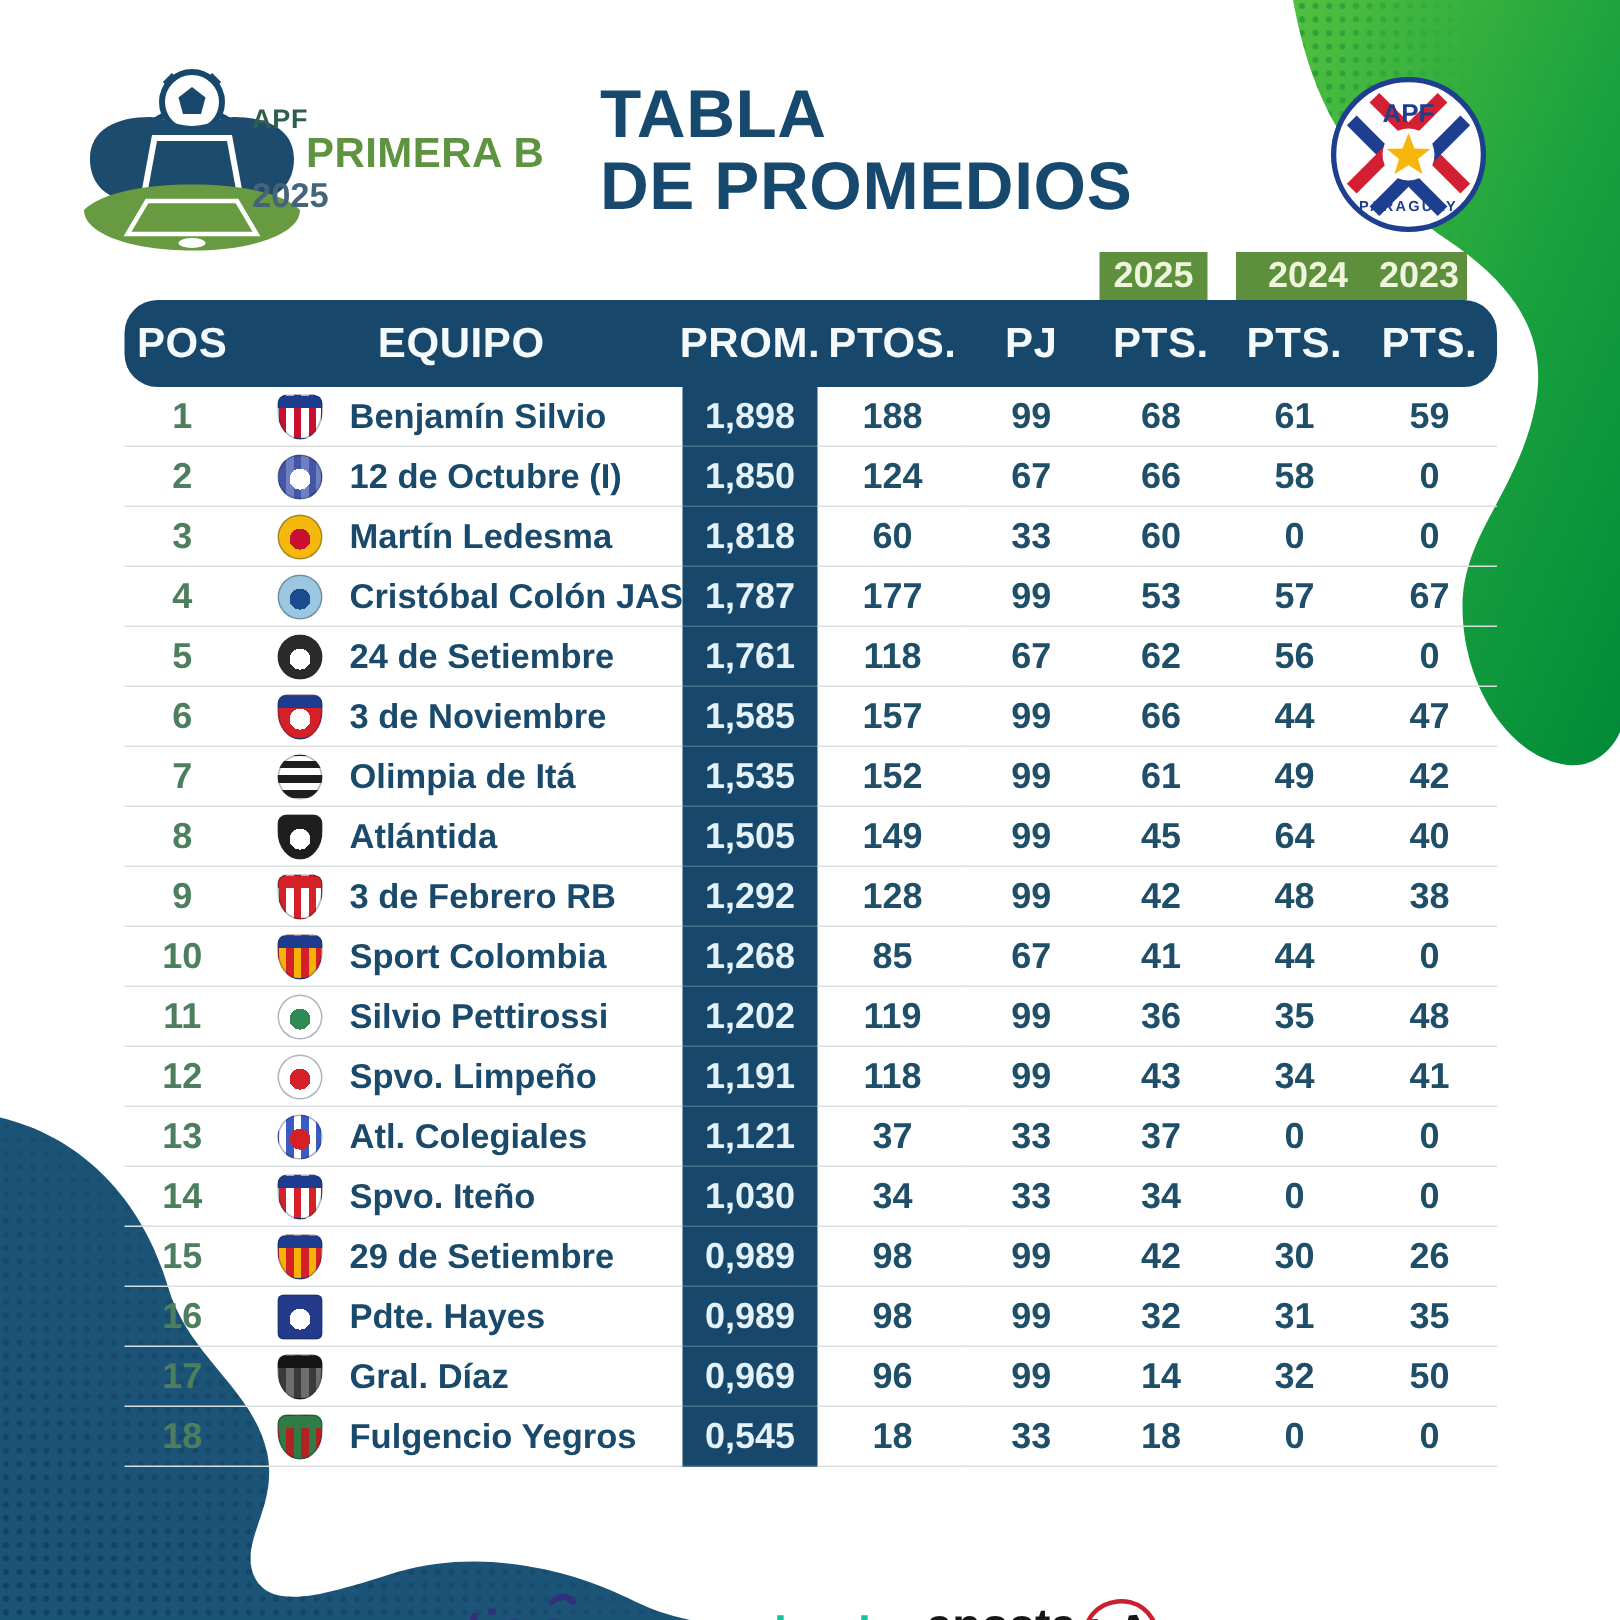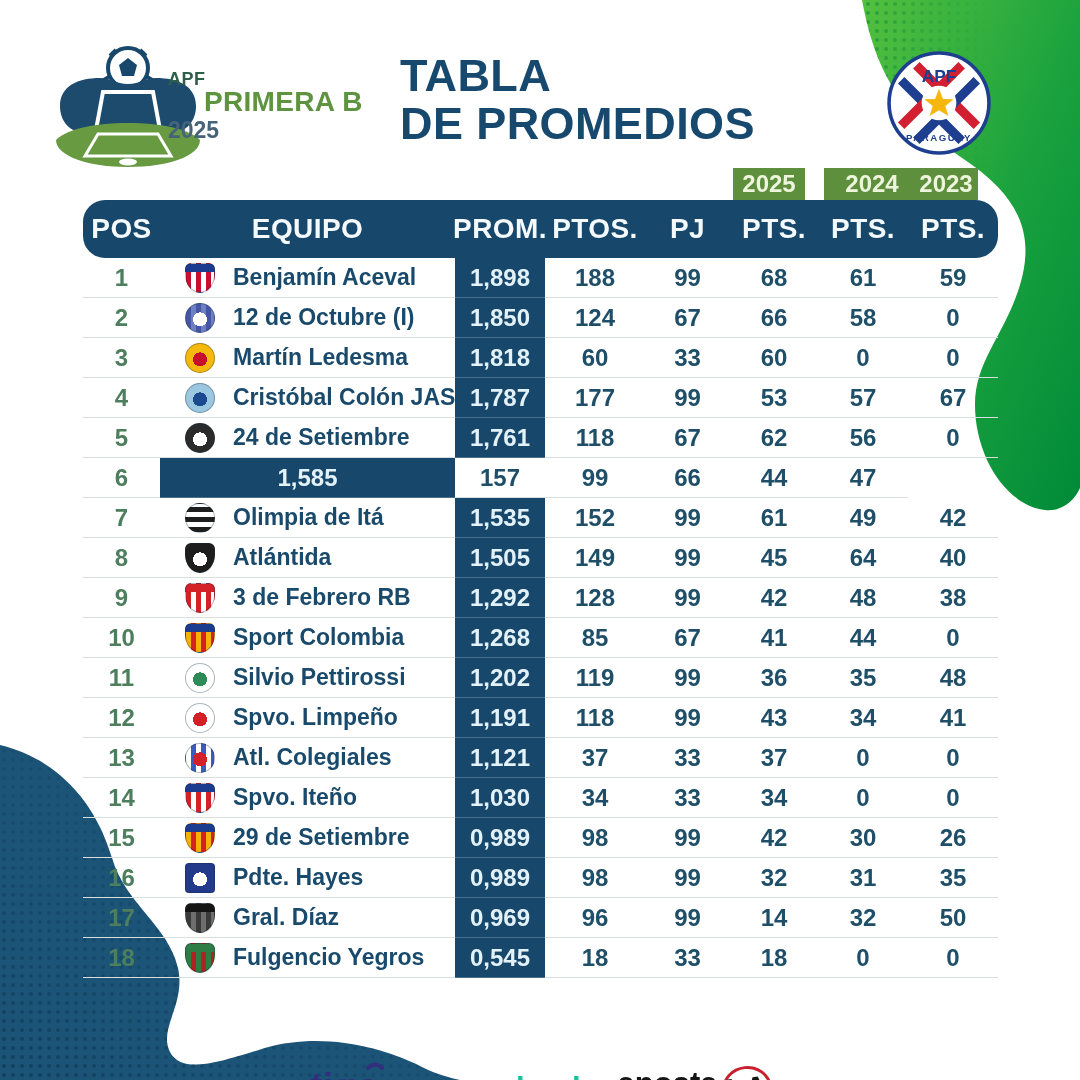--- a/index.html
+++ b/index.html
@@ -149,21 +149,21 @@
       <div class="th">PTS.</div>
       <div class="th">PTS.</div>
       <div class="th">PTS.</div>
     </div>
 
     <div>
     <div class="grid row">
       <div class="c pos">1</div>
       <div class="c team">
         <span class="logo shield" style="background: linear-gradient(rgb(29, 60, 143) 0px, rgb(29, 60, 143) 8px, rgba(0, 0, 0, 0) 8px), repeating-linear-gradient(90deg, rgb(200, 16, 46) 0px, rgb(200, 16, 46) 5px, rgb(255, 255, 255) 5px, rgb(255, 255, 255) 10px);"></span>
-        <span class="tname">Benjamín Aceval</span>
+        <span class="tname">Benjamín Silvio</span>
       </div>
       <div class="c prom">1,898</div>
       <div class="c v">188</div>
       <div class="c v">99</div>
       <div class="c v">68</div>
       <div class="c v">61</div>
       <div class="c v">59</div>
     </div>
 
     <div class="grid row">
@@ -217,20 +217,24 @@
       <div class="c prom">1,761</div>
       <div class="c v">118</div>
       <div class="c v">67</div>
       <div class="c v">62</div>
       <div class="c v">56</div>
       <div class="c v">0</div>
     </div>
 
     <div class="grid row">
       <div class="c pos">6</div>
+      <div class="c team">
+        <span class="logo shield" style="background: linear-gradient(rgb(29, 60, 143) 0px, rgb(29, 60, 143) 8px, rgba(0, 0, 0, 0) 8px), radial-gradient(circle at 50% 55%, rgb(255, 255, 255) 0px, rgb(255, 255, 255) 7px, rgba(0, 0, 0, 0) 7px), repeating-linear-gradient(90deg, rgb(212, 32, 39) 0px, rgb(212, 32, 39) 5px, rgb(212, 32, 39) 5px, rgb(212, 32, 39) 10px);"></span>
+        <span class="tname">3 de Noviembre</span>
+      </div>
       <div class="c prom">1,585</div>
       <div class="c v">157</div>
       <div class="c v">99</div>
       <div class="c v">66</div>
       <div class="c v">44</div>
       <div class="c v">47</div>
     </div>
 
     <div class="grid row">
       <div class="c pos">7</div>

